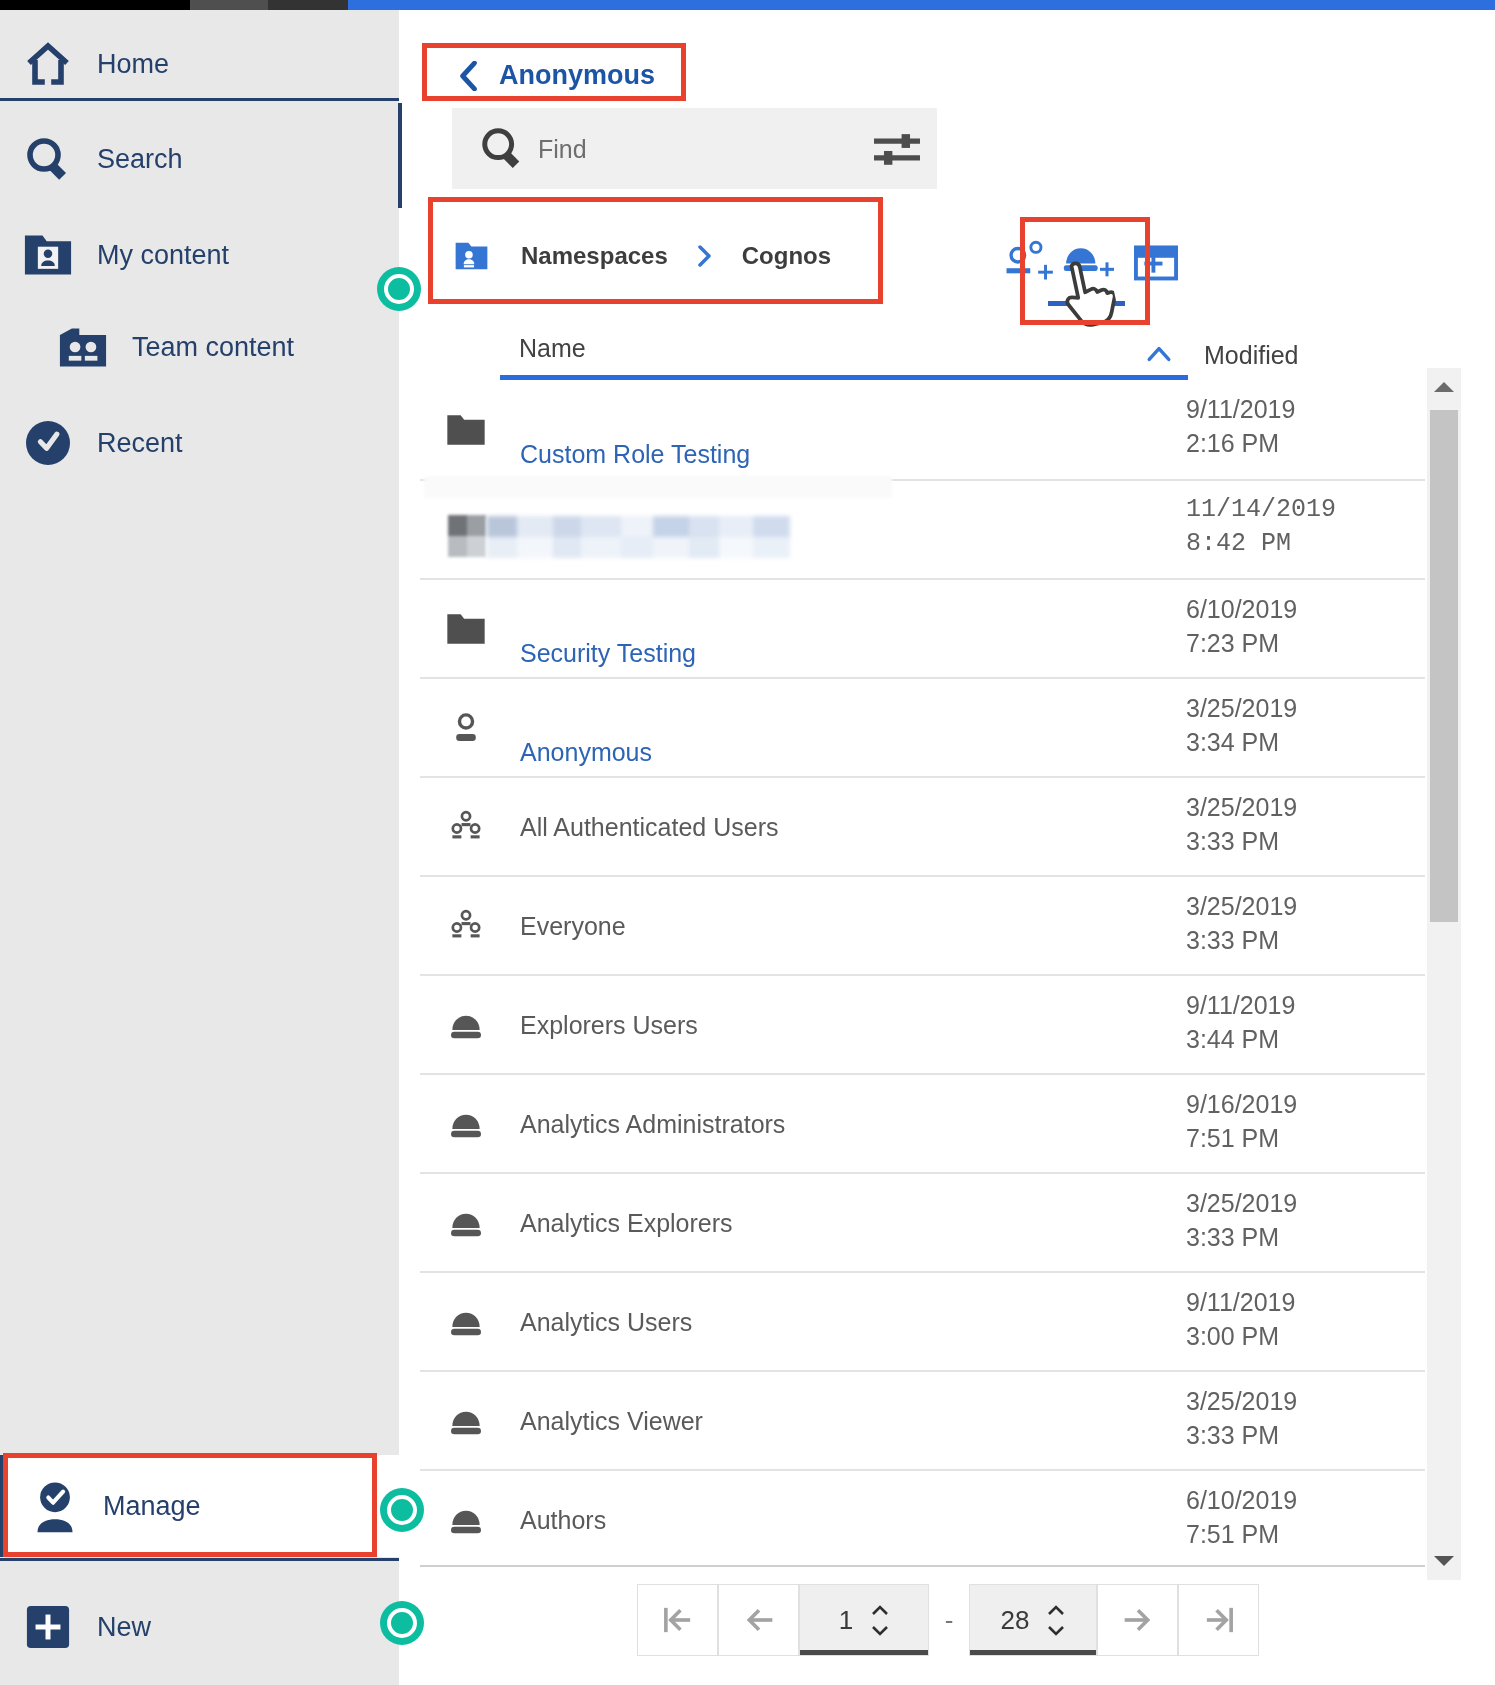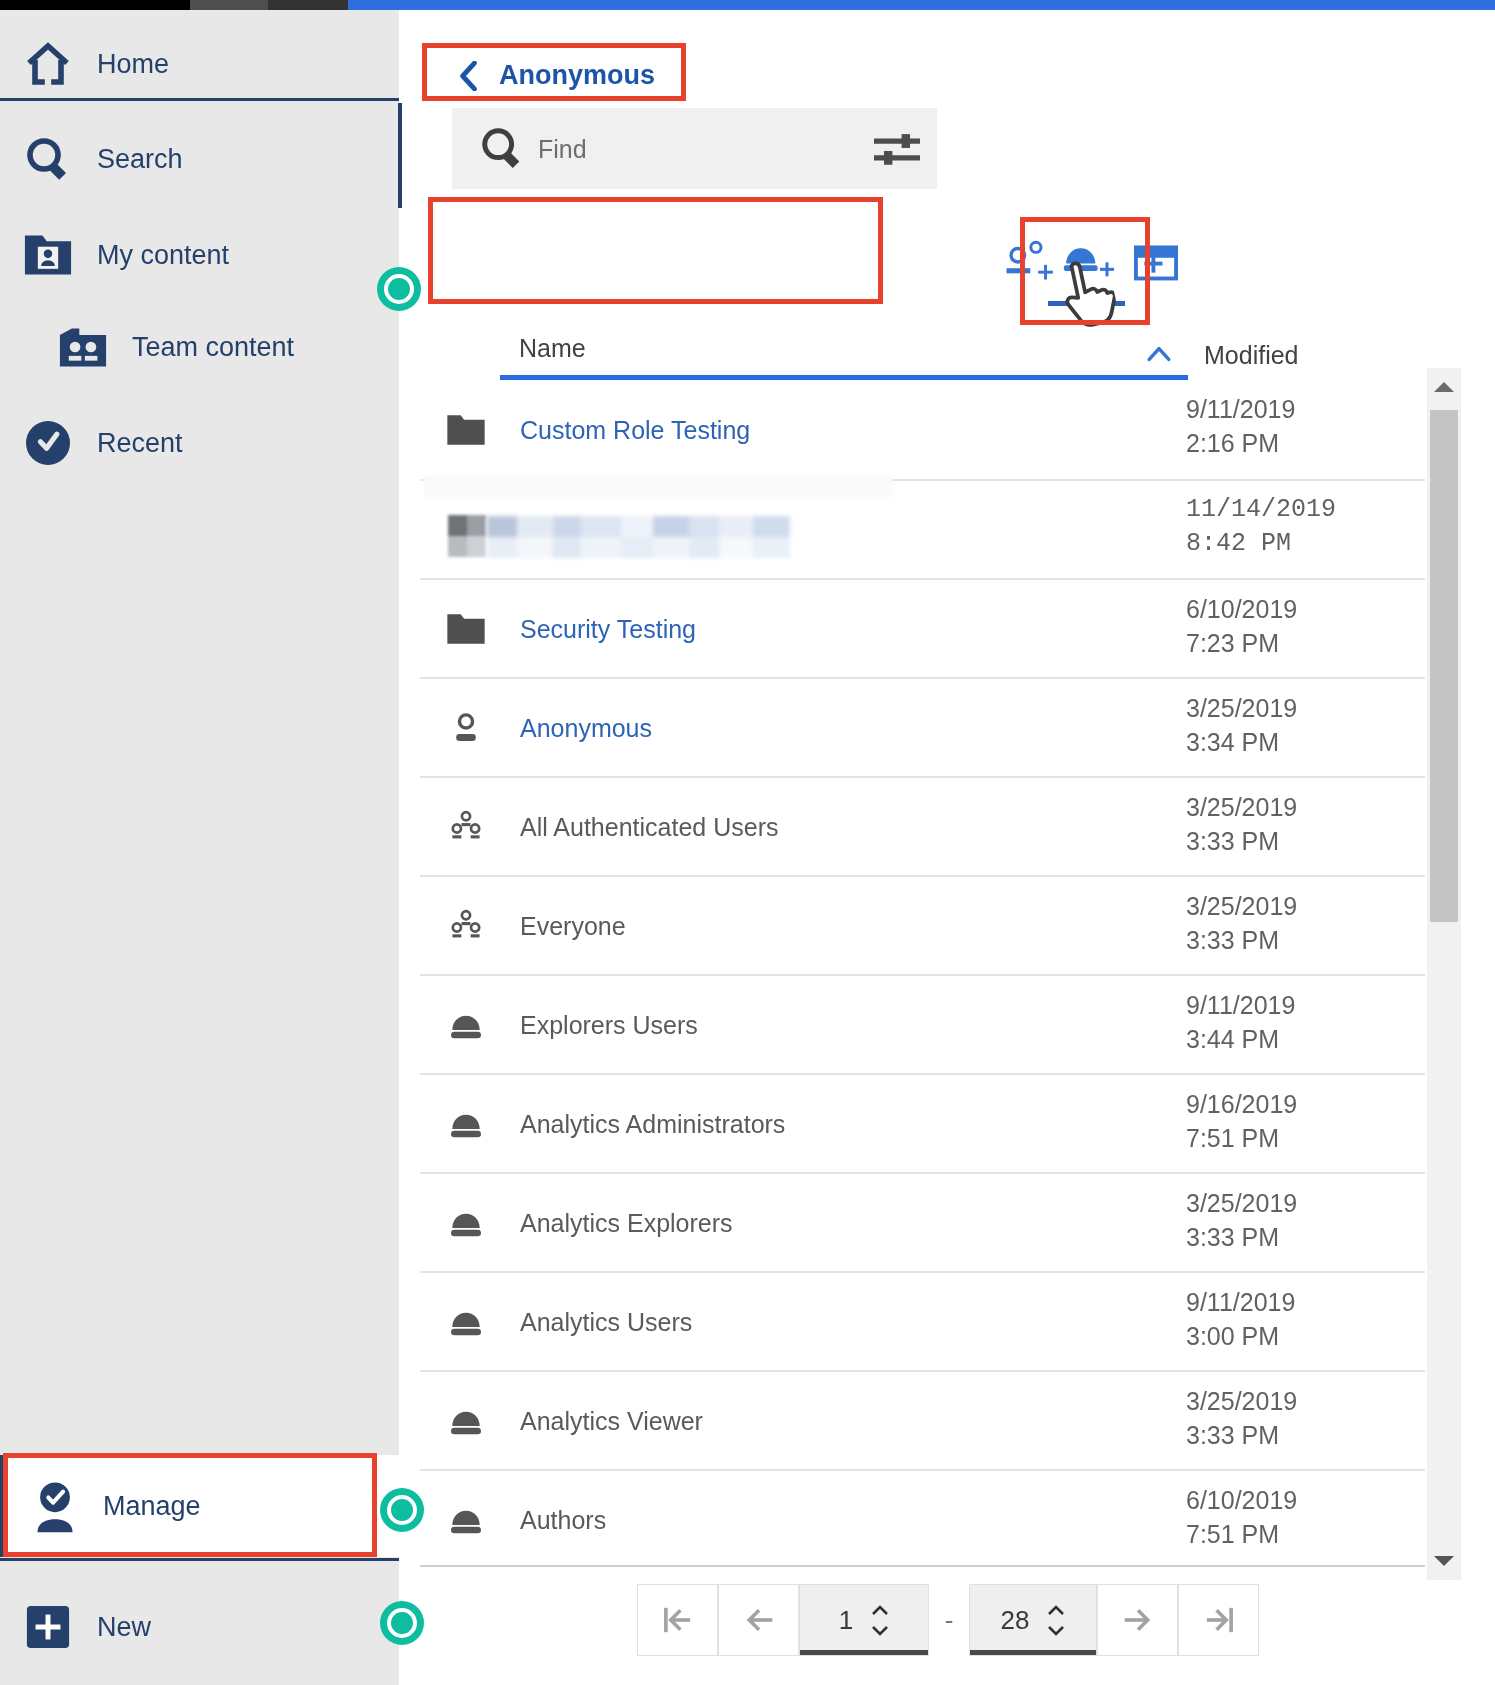--- a/index.html
+++ b/index.html
@@ -50,21 +50,21 @@
   
   #col-name{position:absolute;left:519px;top:334px;font-size:25px;color:#424242;cursor:pointer;}
   #col-modified{position:absolute;left:1204px;top:341px;font-size:25px;color:#424242;cursor:pointer;}
   #sort-caret{position:absolute;left:1146px;top:344px;width:26px;height:20px;cursor:pointer;}
   #name-underline{position:absolute;left:500px;top:375px;width:688px;height:5px;background:var(--underline-blue);}
   .trow{position:absolute;left:420px;width:1005px;height:99px;cursor:pointer;}
   .trow.sep{border-top:2px solid #e3e3e3;box-sizing:border-box;}
   .ricon{position:absolute;left:26px;top:50%;transform:translateY(-50%);width:40px;height:34px;color:#565656;}
   .ricon svg{width:100%;height:100%;display:block;}
   .rname{position:absolute;left:100px;top:50%;transform:translateY(-50%);font-size:25px;white-space:nowrap;}
-  .rname.link{color:var(--link-blue);}
+  .rname.link{color:var(--link-blue);margin-top:24px;}
   .rname.plain{color:#5a5a5a;}
   .rdate{position:absolute;left:766px;top:12px;font-size:25px;color:#616161;line-height:34px;}
   
   #blur-band{position:absolute;left:424px;top:476px;width:468px;height:22px;background:#fafafa;filter:blur(1.5px);}
   .bicon{position:absolute;left:28px;top:34px;width:38px;height:42px;display:grid;
          grid-template-columns:19px 19px;grid-template-rows:21px 21px;filter:blur(1.5px);}
   .mosaic{position:absolute;left:67px;top:35px;width:303px;height:42px;display:flex;flex-wrap:wrap;filter:blur(2px);}
   .mosaic span{height:21px;display:block;}
   #table-bottomline{position:absolute;left:420px;top:1565px;width:1005px;height:2px;background:#cfcfcf;}
   
@@ -198,20 +198,33 @@
       <svg viewBox="0 0 30 28">
           <line x1="0" y1="8.5" x2="30" y2="8.5" stroke="currentColor" stroke-width="3.4"></line>
         <line x1="0" y1="19.5" x2="30" y2="19.5" stroke="currentColor" stroke-width="3.4"></line>
         <rect x="18" y="4" width="5.5" height="9" fill="currentColor"></rect>
           <rect x="6.5" y="15" width="5.5" height="9" fill="currentColor"></rect>
         </svg>
     </span>
   </div>
 
 
+  <div id="breadcrumb">
+    <svg id="bc-icon" viewBox="0 0 26 22">
+      <path d="M0.5 0.5 h10 l2.4 3 H25.5 V21.5 H0.5 z" fill="#3575d4"></path>
+      <circle cx="11" cy="10" r="3" fill="#fff"></circle>
+      <path d="M6.8 17.5 c0-2.6 2-3.9 4.2-3.9 s4.2 1.3 4.2 3.9 z" fill="#fff"></path>
+      <rect x="7" y="18.2" width="8" height="1.8" fill="#fff"></rect>
+      </svg>
+    <span class="bc-link">Namespaces</span>
+    <svg id="bc-chev" viewBox="0 0 16 24">
+      <path d="M3 3 l9 9 -9 9" fill="none" stroke="#3575d4" stroke-width="3.5" stroke-linecap="round" stroke-linejoin="round"></path>
+      </svg>
+    <span class="bc-link">Cognos</span>
+  </div>
 
   <span class="act-icon" style="left:1002px;top:238px;width:52px;height:48px;">
     <svg viewBox="0 0 46 40">
       <circle cx="30" cy="7" r="4.5" fill="none" stroke="currentColor" stroke-width="2.6"></circle>
       <circle cx="14" cy="14" r="6" fill="none" stroke="currentColor" stroke-width="3"></circle>
       <rect x="4" y="25.5" width="21" height="4.5" fill="currentColor"></rect>
       <line x1="32" y1="29" x2="45" y2="29" stroke="currentColor" stroke-width="2.6"></line>
       <line x1="38.5" y1="22.5" x2="38.5" y2="35.5" stroke="currentColor" stroke-width="2.6"></line>
       </svg>
   </span>

